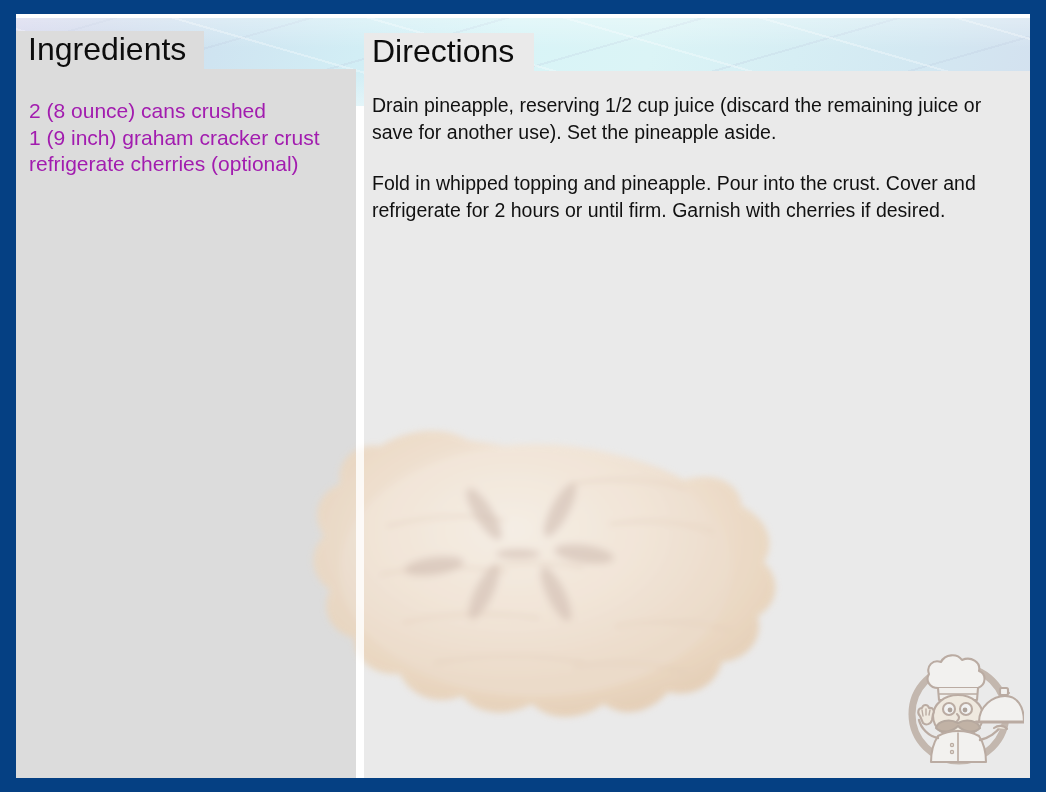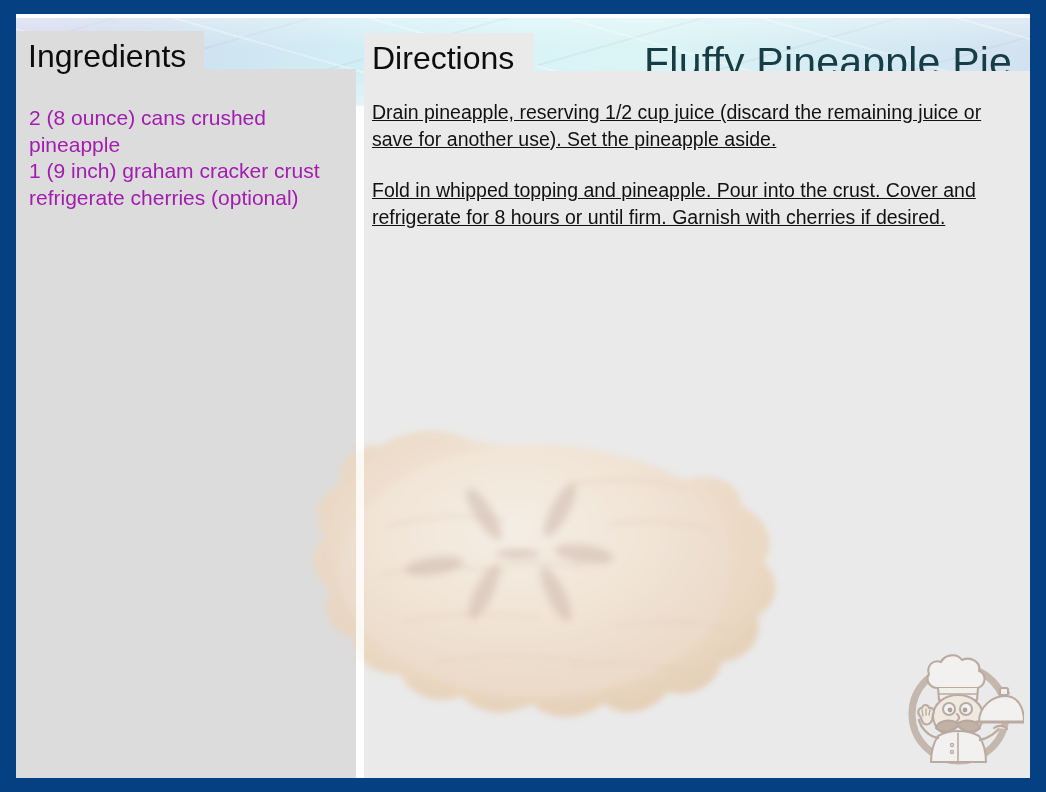--- a/index.html
+++ b/index.html
@@ -135,21 +135,21 @@
     left: 348px;
     top: 19px;
     width: 170px;
     height: 40px;
     background: #eaeaea;
   }
 
   
   .content {
     position: absolute;
-    left: 0; top: 7px;
+    left: 0; top: 0;
     width: 1014px; height: 764px;
     z-index: 8;
     pointer-events: none;
   }
   .content > * { pointer-events: auto; }
 
   .heading {
     position: absolute;
     font-size: 32px;
     font-weight: 400;
@@ -177,21 +177,20 @@
     position: absolute;
     left: 356px;
     top: 78px;
     width: 654px;
     font-size: 19.5px;
     line-height: 26.5px;
     color: #111111;
   }
   .directions-body p {
     margin: 0 0 25px 0;
-    text-decoration: underline;
   }
   .directions-body p:last-child { margin-bottom: 0; }
 
   
   .chef-logo {
     position: absolute;
     right: 6px;
     bottom: 6px;
     width: 130px;
     height: 128px;
@@ -201,21 +200,20 @@
 </style>
 </head>
 <body>
 
 <div class="slide">
   <div class="canvas">
 
     <div class="banner">
       <div class="banner-lattice"></div>
       <div class="banner-sheen"></div>
-      <div class="banner-title">Fluffy Pineapple Pie</div>
     </div>
 
     <div class="panel panel-ingredients-tab"></div>
     <div class="panel panel-ingredients-body"></div>
     <div class="panel panel-directions-tab"></div>
     <div class="panel panel-directions-body"></div>
 
     <div class="pie-layer">
       <svg width="1014" height="764" viewBox="0 0 1014 764" xmlns="http://www.w3.org/2000/svg">
         <defs>
@@ -288,30 +286,29 @@
         <rect x="340" y="400" width="8" height="364" fill="#ffffff" opacity="0.80"></rect>
       </svg>
     </div>
 
     <div class="content">
 
       <div class="heading heading-ingredients">Ingredients</div>
 
       <ul class="ingredients-list">
         <li>2 (8 ounce) cans crushed</li>
-        <li>pineapple</li>
         <li>1 (9 inch) graham cracker crust</li>
         <li>refrigerate cherries (optional)</li>
       </ul>
 
       <div class="heading heading-directions">Directions</div>
 
       <div class="directions-body">
         <p>Drain pineapple, reserving 1/2 cup juice (discard the remaining juice or save for another use). Set the pineapple aside.</p>
-        <p>Fold in whipped topping and pineapple. Pour into the crust. Cover and refrigerate for 8 hours or until firm. Garnish with cherries if desired.</p>
+        <p>Fold in whipped topping and pineapple. Pour into the crust. Cover and refrigerate for 2 hours or until firm. Garnish with cherries if desired.</p>
       </div>
     </div>
 
     <div class="chef-logo">
       <svg width="130" height="128" viewBox="0 0 130 128" xmlns="http://www.w3.org/2000/svg">
         <g stroke="#7a5740" stroke-width="2.1" fill="none" stroke-linejoin="round" stroke-linecap="round">
 
           <circle cx="65" cy="70" r="47" stroke="#7c5a42" stroke-width="7" opacity="0.85"></circle>
 
           <path d="M 44 44

